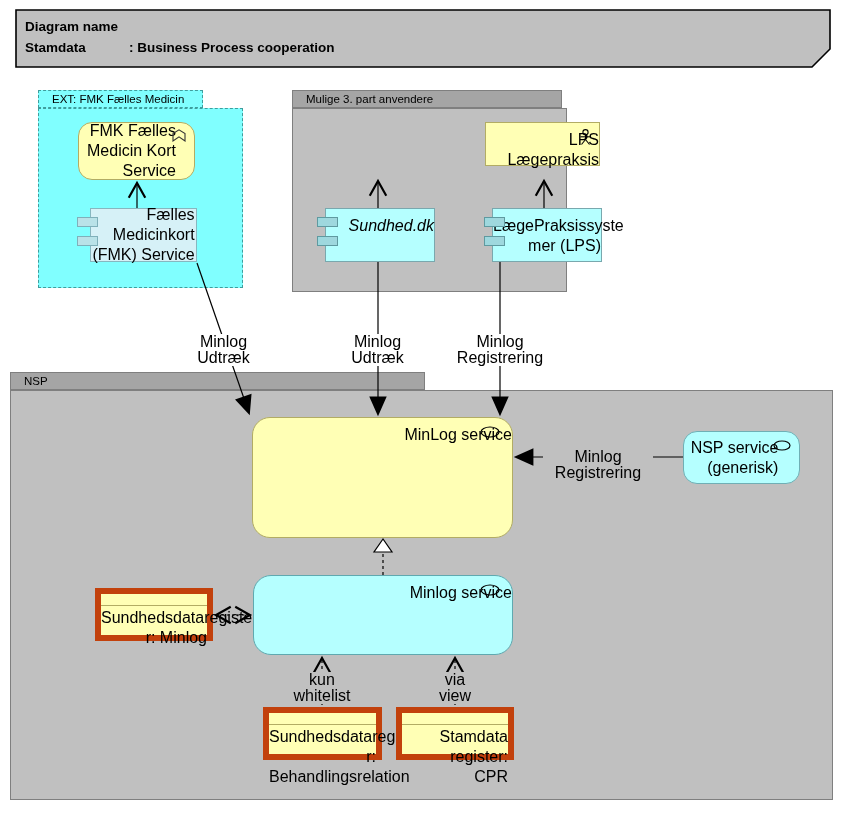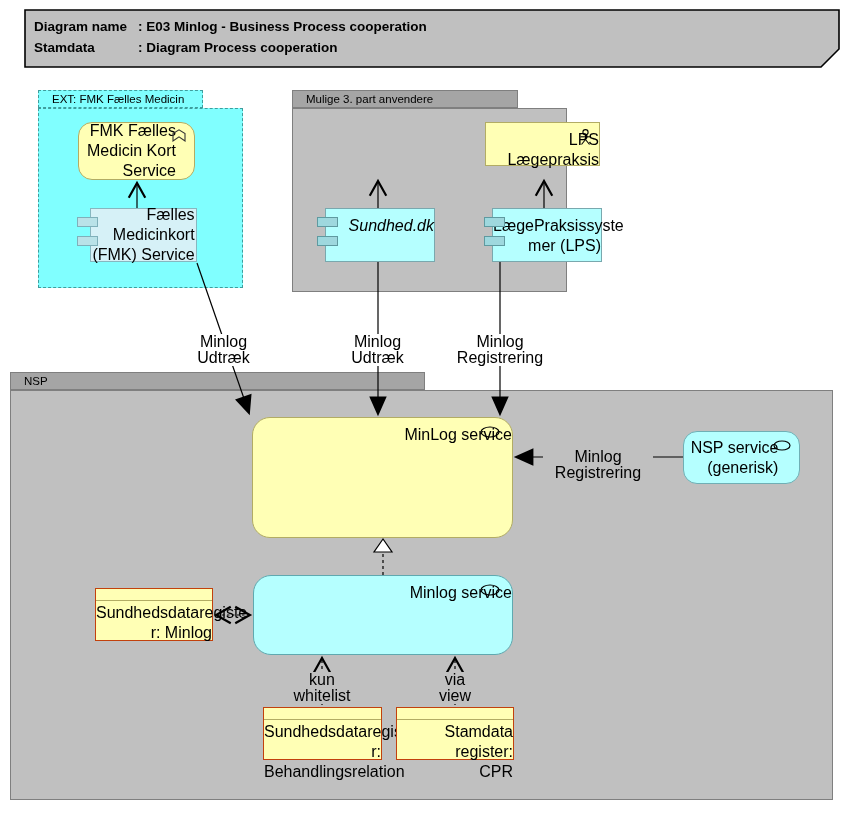--- a/index.html
+++ b/index.html
@@ -1,19 +1,19 @@
 <!DOCTYPE html>
 <html><head>
 <meta charset="utf-8">
 <style>
   html,body{margin:0;padding:0;background:#fff;}
   #canvas{position:relative;width:843px;height:813px;background:#ffffff;overflow:hidden;
           font-family:"Liberation Sans", sans-serif;color:#000;}
   
-  .note{position:absolute;left:24px;top:9px;width:816px;height:59px;z-index:30;}
+  .note{position:absolute;left:15px;top:9px;width:816px;height:59px;z-index:30;}
   .note svg{position:absolute;left:0;top:0;}
   .note-text{position:absolute;left:10px;top:7px;font-size:13.5px;font-weight:bold;line-height:21px;}
   .note-row{display:flex;}
   .note-row .nlabel{width:104px;}
   
   .gtab,.gbody{position:absolute;box-sizing:border-box;z-index:1;}
   .gtab{height:18px;font-size:11.5px;line-height:16px;padding-left:13px;}
   .gray .gtab{background:#a5a5a5;border:1px solid #7f7f7f;}
   .gray .gbody{background:#c0c0c0;border:1px solid #7f7f7f;}
   .cyanG .gtab{background:#80ffff;border:1px dashed #3f9d9d;}
@@ -28,59 +28,58 @@
   .titled .node-label{position:absolute;left:0;right:0;top:7px;}
   .centered{display:flex;align-items:center;justify-content:center;}
   .toppad{padding-top:7px;}
   .icon-tr{position:absolute;top:6px;right:7px;}
   
   .ctab{position:absolute;box-sizing:border-box;width:21px;height:10px;}
   .app .ctab,.ctab.appT{background:#9ed8de;border:1px solid #5f9aa0;}
   .ctab.lightT{background:#b9e2e8;border:1px solid #7fb0ba;}
   .comp-main{position:absolute;box-sizing:border-box;}
   
-  .bizobj{background:#ffffb5;border:1px solid #c2410c;}
+  .bizobj{background:#ffffb5;border:6px solid #c2410c;}
   .bo-band{height:11px;border-bottom:1px solid #b2ac64;}
   .bizobj .node-label{padding-top:2px;}
   
   #edges{position:absolute;left:0;top:0;z-index:5;pointer-events:none;}
   .edge-label{position:absolute;z-index:20;font-size:16px;line-height:16px;text-align:center;}
   .onwhite{background:#ffffff;}
   .ongray{background:#c0c0c0;}
 </style>
 </head>
 <body>
 
 <div id="canvas">
 
   <div class="note">
     <svg width="816" height="59">
       <polygon points="1,1 815,1 815,40 797,58 1,58" fill="#c0c0c0" stroke="#000" stroke-width="1.6"></polygon>
     </svg>
     <div class="note-text">
       <div class="note-row">
         <span class="nlabel">Diagram name</span>
-        <span>: E03 Minlog - Business Process cooperation</span>
       </div>
       <div class="note-row">
         <span class="nlabel">Stamdata</span>
-        <span>: Diagram Process cooperation</span>
+        <span>: Business Process cooperation</span>
       </div>
     </div>
   </div>
 
   <div class="cyanG">
     <div class="gtab" style="left:38px;top:90px;width:165px;">
       <span>EXT: FMK Fælles Medicin Kort</span>
     </div>
     <div class="gbody" style="left:38px;top:108px;width:205px;height:180px;"></div>
   </div>
 
   <div class="gray">
-    <div class="gtab" style="left:292px;top:90px;width:226px;">
+    <div class="gtab" style="left:292px;top:90px;width:270px;">
       <span>Mulige 3. part anvendere</span>
     </div>
     <div class="gbody" style="left:292px;top:108px;width:275px;height:184px;"></div>
   </div>
 
   <div class="gray">
     <div class="gtab" style="left:10px;top:372px;width:415px;">
       <span>NSP</span>
     </div>
     <div class="gbody" style="left:10px;top:390px;width:823px;height:410px;"></div>

